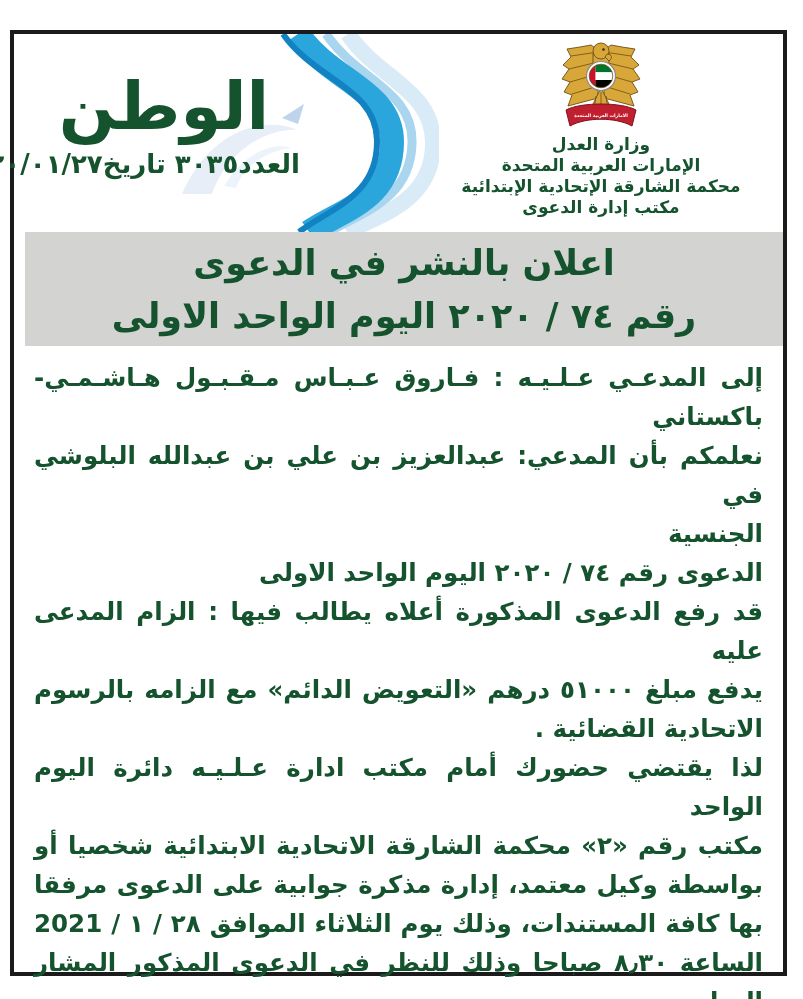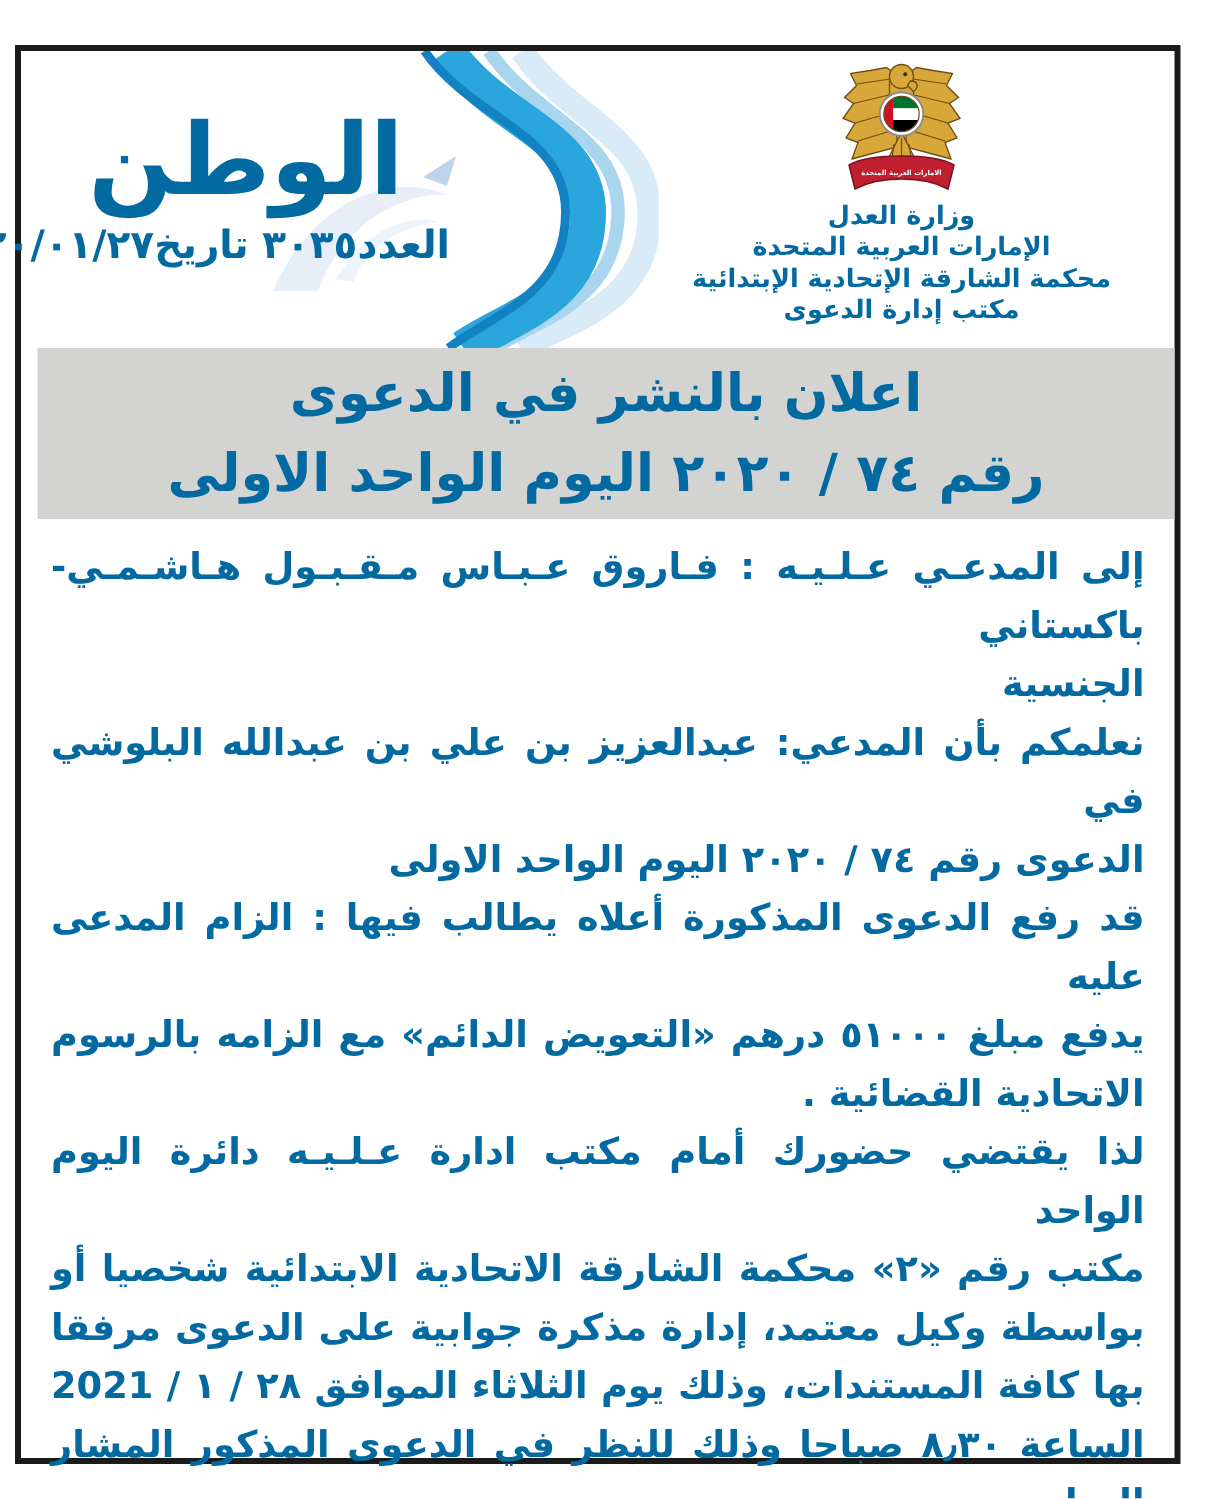--- a/index.html
+++ b/index.html
@@ -1,17 +1,17 @@
 <!DOCTYPE html>
 <html><head>
 <meta charset="utf-8">
 <style>
   html,body{margin:0;padding:0;background:#ffffff;}
   .canvas{position:relative;width:803px;height:999px;background:#ffffff;overflow:hidden;
-          font-family:"DejaVu Sans","Liberation Sans",sans-serif;color:#0369a1;}
+          font-family:"DejaVu Sans","Liberation Sans",sans-serif;color:#14532d;}
   .frame{position:absolute;left:10px;top:30px;width:777px;height:946px;
          border:4px solid #1b1b1b;box-sizing:border-box;background:#ffffff;}
   
   .header{position:relative;height:198px;}
   .masthead{position:absolute;left:14px;top:38px;width:272px;text-align:center;z-index:3;}
   .logo-title{font-size:66px;line-height:1.05;font-weight:900;letter-spacing:-1px;}
   .issue-line{margin-top:8px;font-size:26px;font-weight:bold;white-space:nowrap;}
   .swoosh{position:absolute;left:233px;top:0;width:192px;height:198px;z-index:1;}
   .watermark{position:absolute;left:150px;top:56px;width:170px;height:120px;z-index:0;opacity:.75;}
   .org{position:absolute;right:24px;top:2px;width:316px;text-align:center;z-index:2;}
@@ -105,22 +105,22 @@
       </div>
     </div>
 
     <div class="band">
       <div class="band-line">اعلان بالنشر في الدعوى</div>
       <div class="band-line">رقم ٧٤ / ٢٠٢٠ اليوم الواحد الاولى</div>
     </div>
 
     <div class="body-text">
       <div class="line fill">إلى المدعـي عـلـيـه : فـاروق عـبـاس مـقـبـول هـاشـمـي- باكستاني</div>
+      <div class="line fill">نعلمكم بأن المدعي: عبدالعزيز بن علي بن عبدالله البلوشي في</div>
       <div class="line end">الجنسية</div>
-      <div class="line fill">نعلمكم بأن المدعي: عبدالعزيز بن علي بن عبدالله البلوشي في</div>
       <div class="line end">الدعوى رقم ٧٤ / ٢٠٢٠ اليوم الواحد الاولى</div>
       <div class="line fill">قد رفع الدعوى المذكورة أعلاه يطالب فيها : الزام المدعى عليه</div>
       <div class="line fill">يدفع مبلغ ٥١٠٠٠ درهم «التعويض الدائم» مع الزامه بالرسوم</div>
       <div class="line end">الاتحادية القضائية .</div>
       <div class="line fill">لذا يقتضي حضورك أمام مكتب ادارة عـلـيـه دائرة اليوم الواحد</div>
       <div class="line fill">مكتب رقم «٢» محكمة الشارقة الاتحادية الابتدائية شخصيا أو</div>
       <div class="line fill">بواسطة وكيل معتمد، إدارة مذكرة جوابية على الدعوى مرفقا</div>
       <div class="line fill">بها كافة المستندات، وذلك يوم الثلاثاء الموافق ٢٨ / ١ / 2021</div>
       <div class="line fill">الساعة ٨٫٣٠ صباحا وذلك للنظر في الدعوى المذكور المشار اليها</div>
 

